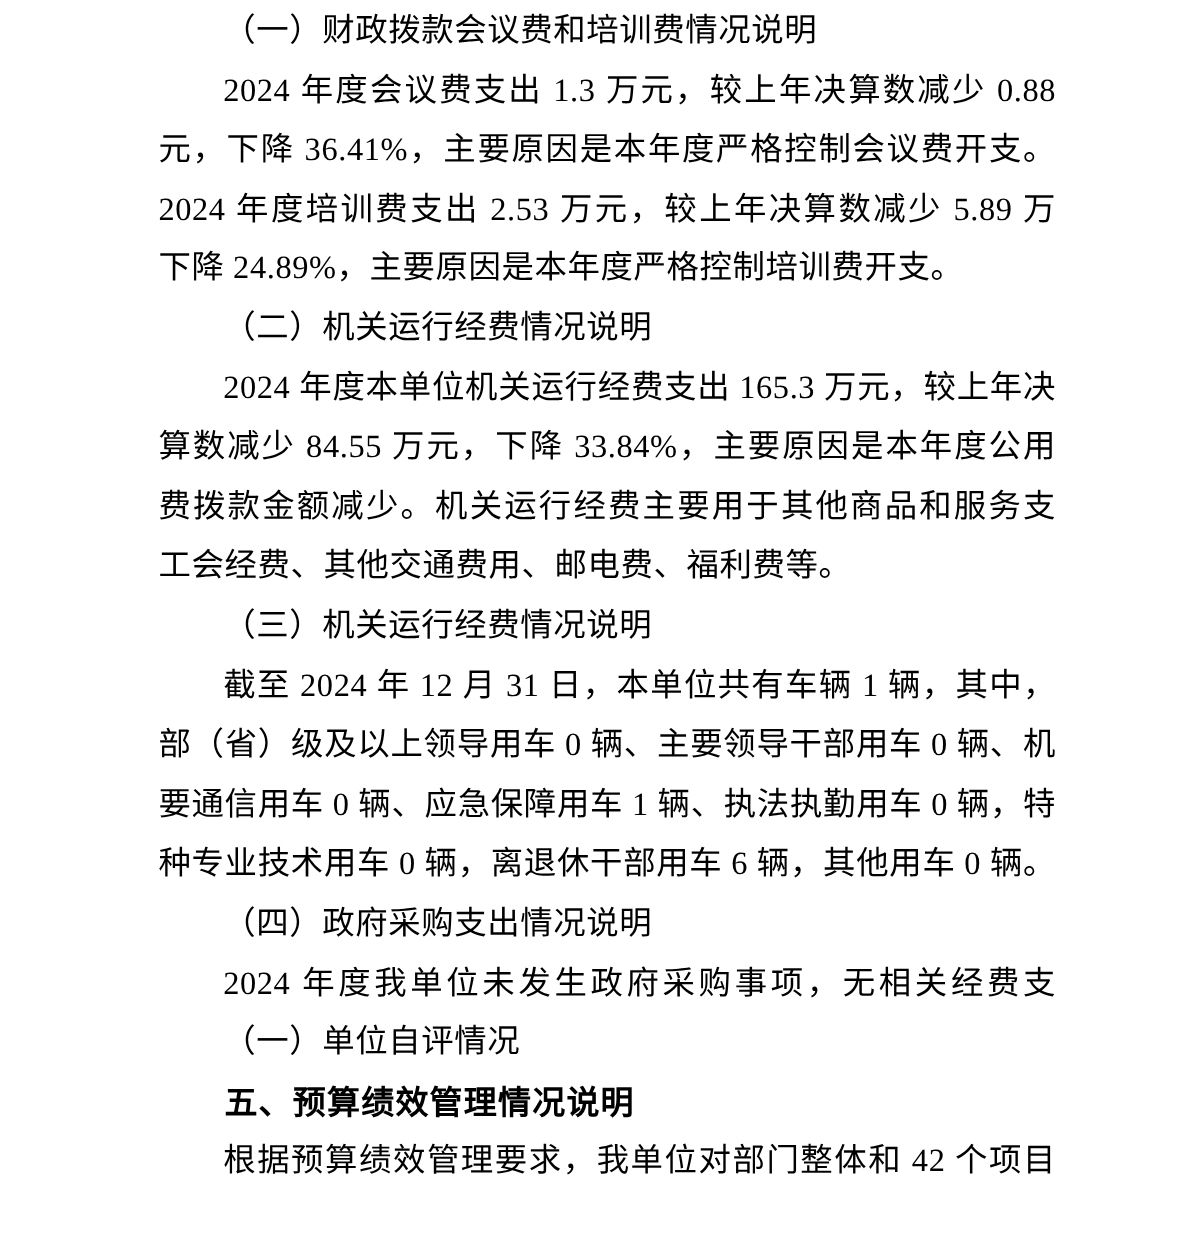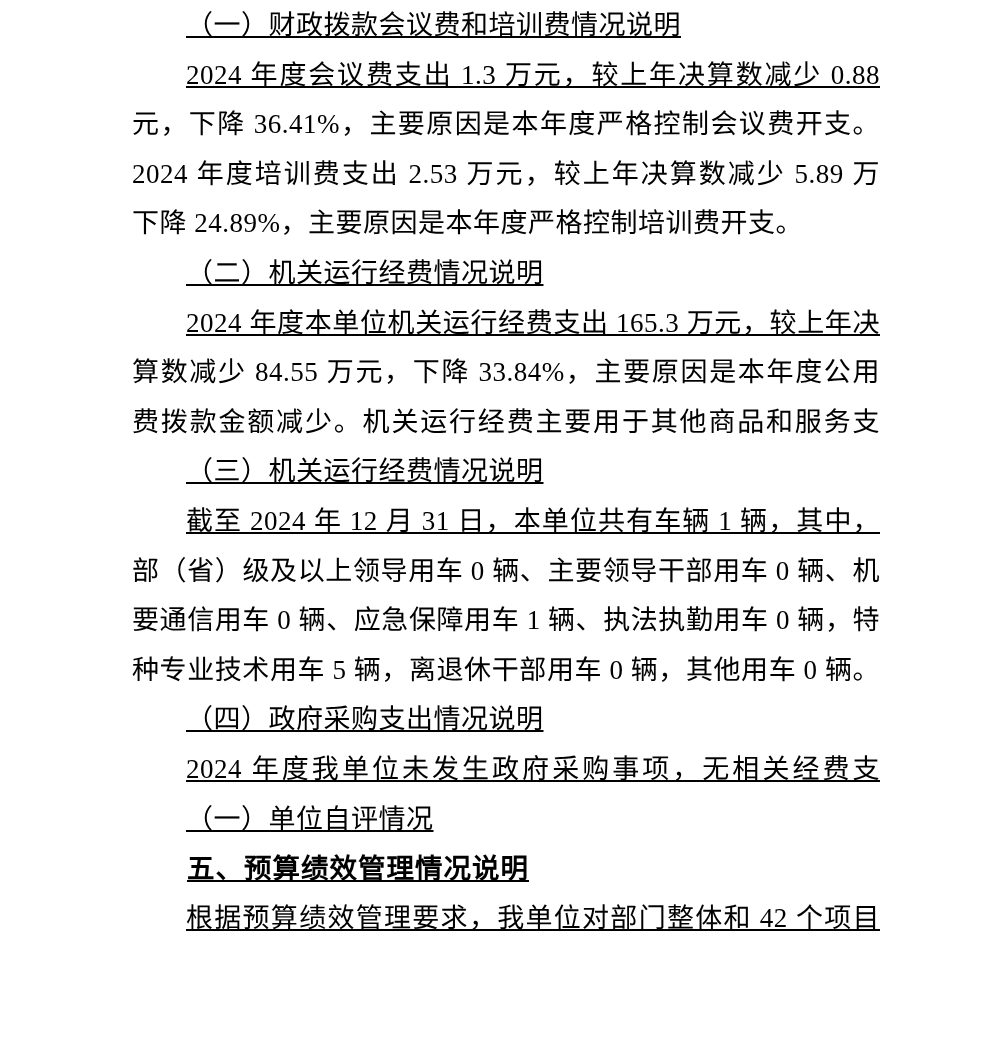--- a/index.html
+++ b/index.html
@@ -30,21 +30,20 @@
     overflow: hidden;
   }
   
   .fill {
     text-align: justify;
     text-align-last: justify;
   }
   
   .indent {
     text-indent: 2em;
-    text-decoration: underline;
   }
   
   .sub {
     font-family: "Liberation Serif", "DejaVu Serif", serif;
   }
   
   .main {
     font-family: "Liberation Sans", "DejaVu Sans", sans-serif;
     font-weight: bold;
     font-size: 27.5px;
@@ -61,27 +60,28 @@
   <div class="line indent fill">2024 年度会议费支出 1.3 万元，较上年决算数减少 0.88 万</div>
   <div class="line fill">元，下降 36.41%，主要原因是本年度严格控制会议费开支。</div>
   <div class="line fill">2024 年度培训费支出 2.53 万元，较上年决算数减少 5.89 万元，</div>
   <div class="line">下降 24.89%，主要原因是本年度严格控制培训费开支。</div>
 
   <div class="line sub indent">（二）机关运行经费情况说明</div>
 
   <div class="line indent fill">2024 年度本单位机关运行经费支出 165.3 万元，较上年决</div>
   <div class="line fill">算数减少 84.55 万元，下降 33.84%，主要原因是本年度公用经</div>
   <div class="line fill">费拨款金额减少。机关运行经费主要用于其他商品和服务支出、</div>
+  <div class="line">工会经费、其他交通费用、邮电费、福利费等。</div>
 
   <div class="line sub indent">（三）机关运行经费情况说明</div>
 
   <div class="line indent fill">截至 2024 年 12 月 31 日，本单位共有车辆 1 辆，其中，副</div>
   <div class="line fill">部（省）级及以上领导用车 0 辆、主要领导干部用车 0 辆、机</div>
   <div class="line fill">要通信用车 0 辆、应急保障用车 1 辆、执法执勤用车 0 辆，特</div>
-  <div class="line fill">种专业技术用车 5 辆，离退休干部用车 0 辆，其他用车 0 辆。</div>
+  <div class="line fill">种专业技术用车 0 辆，离退休干部用车 6 辆，其他用车 0 辆。</div>
 
   <div class="line sub indent">（四）政府采购支出情况说明</div>
 
   <div class="line indent fill">2024 年度我单位未发生政府采购事项，无相关经费支出。</div>
 
   <div class="line sub indent">（一）单位自评情况</div>
 
   <div class="line main indent">五、预算绩效管理情况说明</div>
 
   <div class="line indent fill">根据预算绩效管理要求，我单位对部门整体和 42 个项目开</div>

